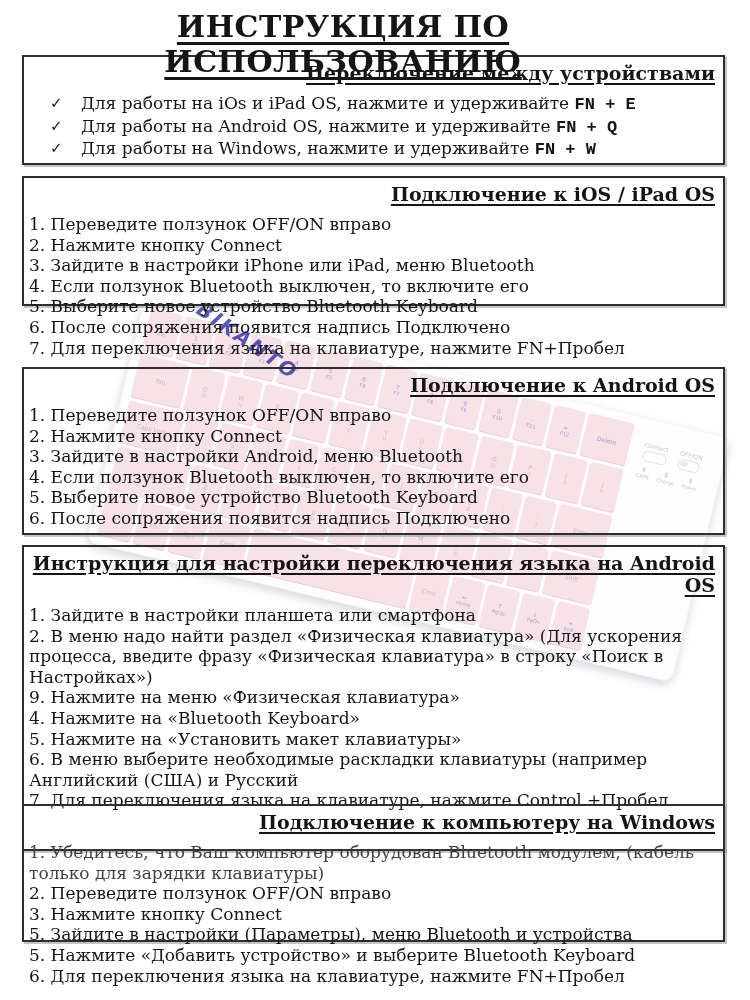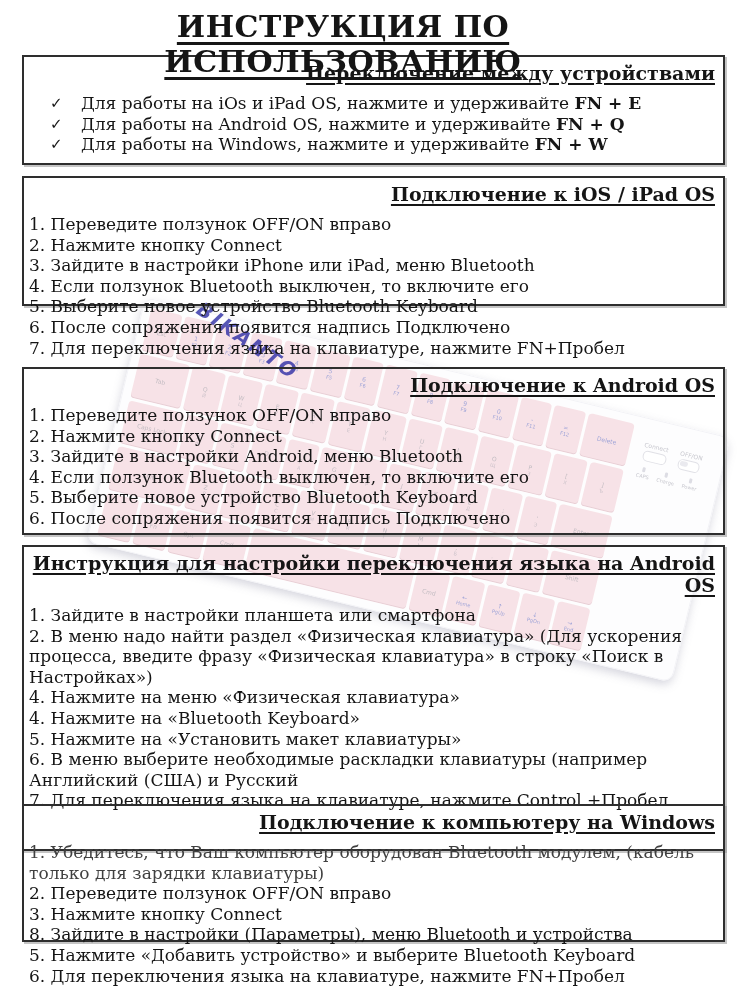--- a/index.html
+++ b/index.html
@@ -27,21 +27,21 @@
     margin:2px 0 9px 0;text-align:right;
     font-size:19px;font-weight:700;
   }
   .box h2 span{
     text-decoration:underline;text-decoration-thickness:2px;text-underline-offset:3px;
   }
   .line{font-size:17px;line-height:20.6px;white-space:nowrap;}
   .line.red{color:#404040;}
   .check-row{display:flex;font-size:17px;line-height:20.6px;padding-left:21px;white-space:nowrap;}
   .check-mark{width:31px;flex:0 0 31px;font-family:"DejaVu Sans",sans-serif;font-size:15px;}
-  .check-row b{font-weight:700;}
+  .check-row b{font-weight:700;font-family:Liberation Mono, monospace;}
   
   .kb{
     position:absolute;left:145px;top:297px;width:602px;height:252px;z-index:1;
     transform:rotate(13.5deg);transform-origin:0 0;opacity:.55;
     background:#fdfdfe;border-radius:10px;
     box-shadow:0 4px 10px rgba(110,110,140,.5), inset 0 0 0 1px #e9e9f0;
     display:flex;padding:9px 8px 9px 9px;box-sizing:border-box;
     font-family:"DejaVu Sans","Liberation Sans",sans-serif;
   }
   .kb-keys{flex:1;display:flex;flex-direction:column;gap:3px;min-width:0;}
@@ -399,33 +399,33 @@
     </div>
 </div>
 
 <div class="box" style="top:545px;height:306px;">
   <h2><span>Инструкция для настройки переключения языка на Android OS</span></h2>
   <div>
       <div class="line">1. Зайдите в настройки планшета или смартфона</div>
       <div class="line">2. В меню надо найти раздел «Физическая клавиатура» (Для ускорения</div>
       <div class="line">процесса, введите фразу «Физическая клавиатура» в строку «Поиск в</div>
       <div class="line">Настройках»)</div>
-      <div class="line">4. Нажмите на меню «Физическая клавиатура»</div>
+      <div class="line">9. Нажмите на меню «Физическая клавиатура»</div>
       <div class="line">4. Нажмите на «Bluetooth Keyboard»</div>
       <div class="line">5. Нажмите на «Установить макет клавиатуры»</div>
       <div class="line">6. В меню выберите необходимые раскладки клавиатуры (например</div>
       <div class="line">Английский (США) и Русский</div>
       <div class="line">7. Для переключения языка на клавиатуре, нажмите Control +Пробел</div>
     </div>
 </div>
 
 <div class="box" style="top:804px;height:138px;">
   <h2><span>Подключение к компьютеру на Windows</span></h2>
   <div>
       <div class="line red">1. Убедитесь, что Ваш компьютер оборудован Bluetooth модулем, (кабель</div>
       <div class="line red">только для зарядки клавиатуры)</div>
       <div class="line">2. Переведите ползунок OFF/ON вправо</div>
       <div class="line">3. Нажмите кнопку Connect</div>
-      <div class="line">8. Зайдите в настройки (Параметры), меню Bluetooth и устройства</div>
+      <div class="line">5. Зайдите в настройки (Параметры), меню Bluetooth и устройства</div>
       <div class="line">5. Нажмите «Добавить устройство» и выберите Bluetooth Keyboard</div>
       <div class="line">6. Для переключения языка на клавиатуре, нажмите FN+Пробел</div>
     </div>
 </div>
 
 </body></html>

